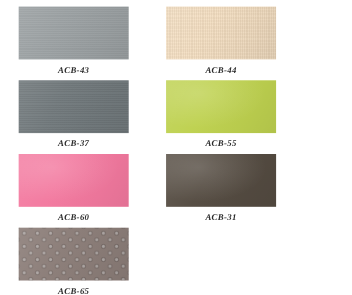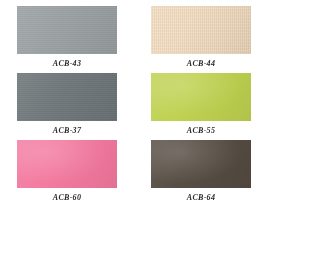--- a/index.html
+++ b/index.html
@@ -149,17 +149,21 @@
     <div class="chip-label" style="color: rgb(43, 43, 43);">ACB-55</div>
   </div>
 
   <div class="swatch-cell">
     <div class="chip tex-smooth" style="background-color: rgb(243, 121, 159);"></div>
     <div class="chip-label" style="color: rgb(43, 43, 43); font-style: italic;">ACB-60</div>
   </div>
 
   <div class="swatch-cell">
     <div class="chip tex-smooth" style="background-color: rgb(84, 75, 65);"></div>
-    <div class="chip-label" style="color: rgb(43, 43, 43);">ACB-64</div>
+    <div class="chip-label" style="color: rgb(43, 43, 43);">ACB-31</div>
   </div>
 
+  <div class="swatch-cell">
+    <div class="chip tex-dots" style="background-color: rgb(139, 125, 120);"></div>
+    <div class="chip-label" style="color: rgb(43, 43, 43);">ACB-65</div>
+  </div>
 
 </div>
 
 </body></html>

